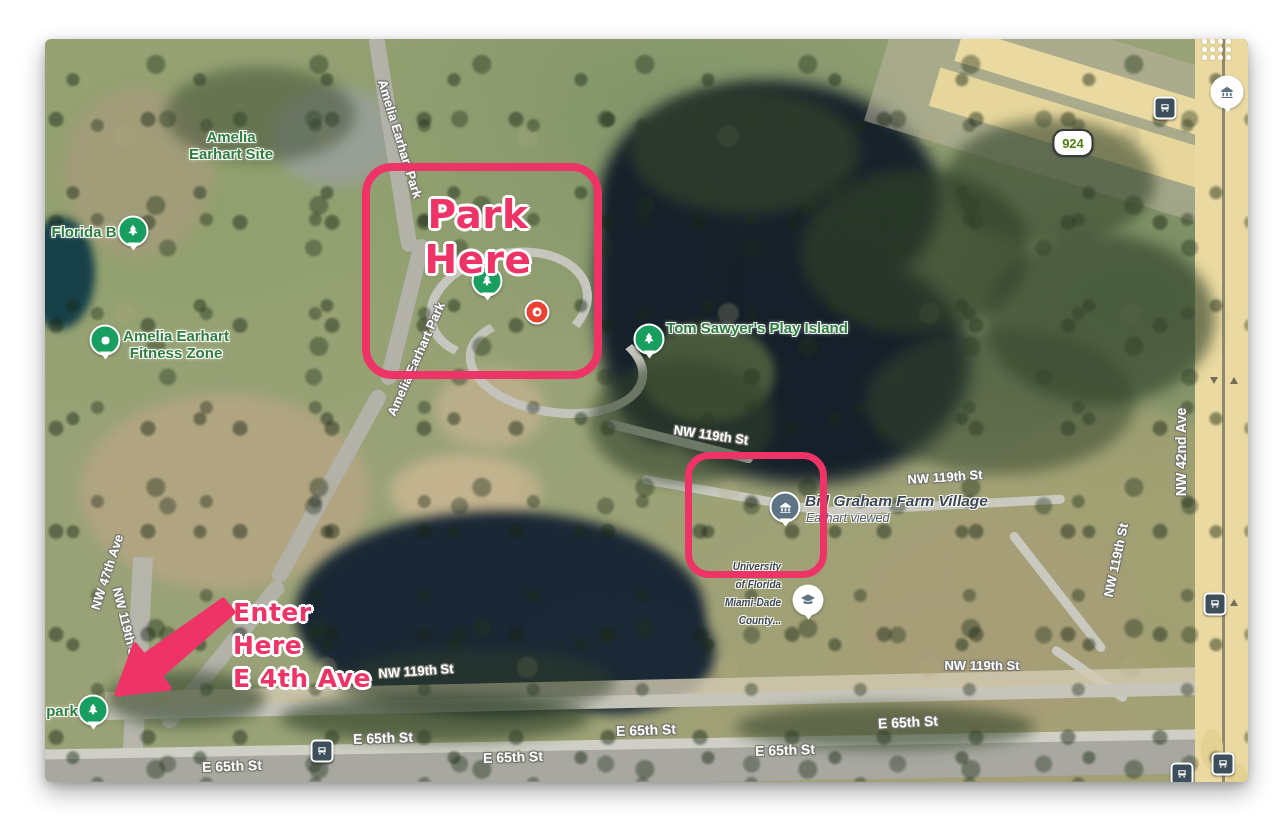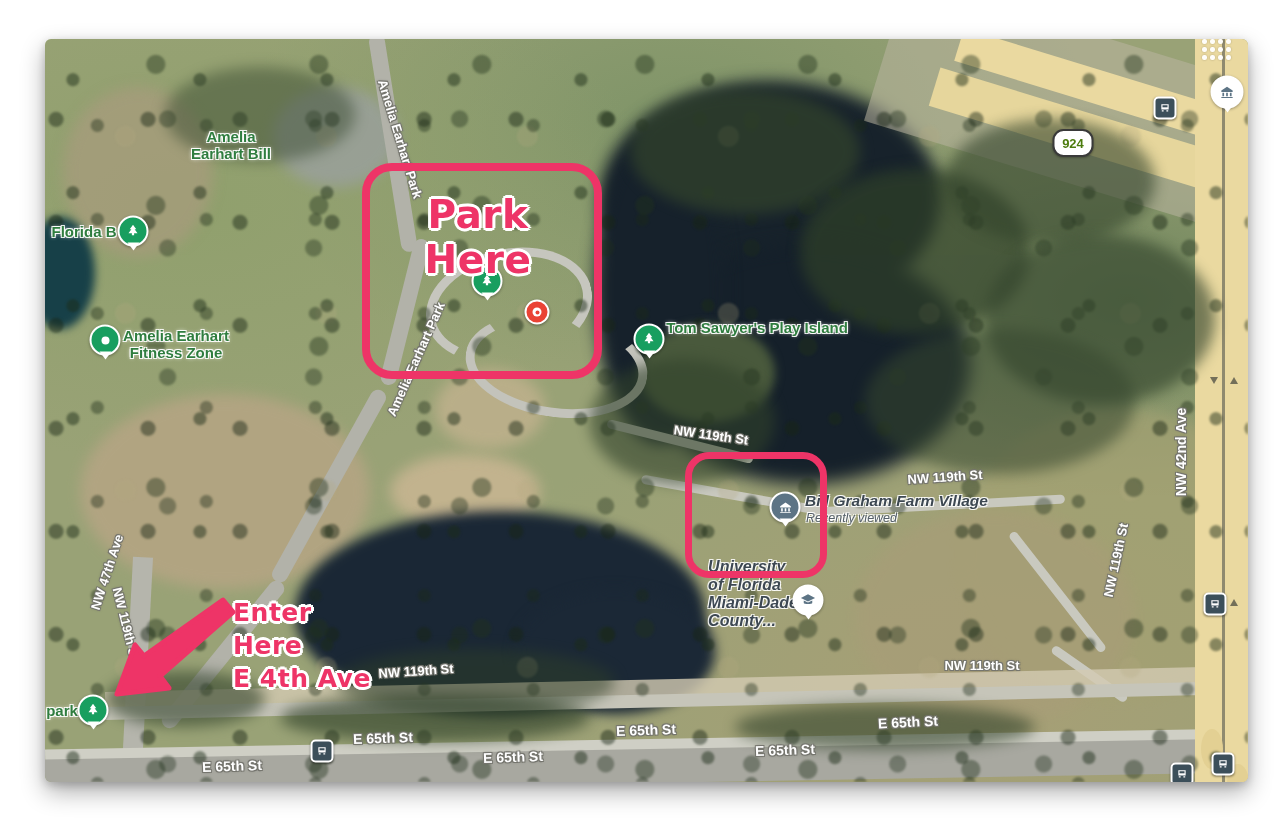--- a/index.html
+++ b/index.html
@@ -30,21 +30,21 @@
     transform:translate(-50%,-50%) rotate(var(--r,0deg));
     text-shadow:-1px -1px 0 #75756e,1px -1px 0 #75756e,-1px 1px 0 #75756e,1px 1px 0 #75756e,0 0 3px #63635c;}
   .rl-lg{font-size:14px;}
   .pl{position:absolute;color:#2f7d3f;font-weight:700;font-size:15px;white-space:nowrap;text-align:center;
     transform:translate(-50%,-50%);line-height:17px;
     text-shadow:-1px -1px 0 rgba(255,255,255,.9),1px -1px 0 rgba(255,255,255,.9),-1px 1px 0 rgba(255,255,255,.9),1px 1px 0 rgba(255,255,255,.9),0 0 4px #fff;}
   .poi{position:absolute;color:#3d4852;font-weight:700;font-size:15.5px;white-space:nowrap;
     transform:translate(0,-50%);
     text-shadow:-1px -1px 0 rgba(255,255,255,.85),1px -1px 0 rgba(255,255,255,.85),-1px 1px 0 rgba(255,255,255,.85),1px 1px 0 rgba(255,255,255,.85);font-style:italic;}
   .poi-sub{font-size:12.5px;font-weight:400;color:#55606a;}
-  .poi-center{text-align:left;transform:translate(-50%,-50%);white-space:normal;font-size:16px;line-height:18px;}
+  .poi-center{text-align:right;transform:translate(-50%,-50%);white-space:normal;font-size:10px;line-height:18px;}
   
   .pin{position:absolute;transform:translate(-50%,-50%);}
   .pin-c{width:27px;height:27px;border-radius:50%;background:#189e5f;border:2.5px solid #fff;
     box-shadow:0 1px 3px rgba(0,0,0,.35);display:flex;align-items:center;justify-content:center;position:relative;}
   .pin-tail:after{content:"";position:absolute;left:50%;top:100%;margin-top:-2px;transform:translateX(-50%);
     width:0;height:0;border:6px solid transparent;border-top:8px solid #fff;}
   .pin-slate .pin-c{background:#5d7485;}
   .pin-white .pin-c{background:#fff;}
   .dotmark{position:absolute;transform:translate(-50%,-50%);width:21px;height:21px;border-radius:50%;
     background:#ea4335;border:2px solid #fff;box-shadow:0 1px 3px rgba(0,0,0,.4);
@@ -157,32 +157,32 @@
   <span class="rl rl-lg" style="left:338px;top:699px;--r:-2deg">E 65th St</span>
   <span class="rl rl-lg" style="left:468px;top:718px;--r:-2deg">E 65th St</span>
   <span class="rl rl-lg" style="left:601px;top:691px;--r:-2deg">E 65th St</span>
   <span class="rl rl-lg" style="left:740px;top:711px;--r:-2deg">E 65th St</span>
   <span class="rl rl-lg" style="left:863px;top:683px;--r:-3deg">E 65th St</span>
 
   <div class="shield" style="left:1028px;top:104px">924</div>
 
   <div class="pl" style="left:186px;top:106px">
     <div>Amelia</div>
-    <div>Earhart Bill</div>
+    <div>Earhart Site</div>
   </div>
   <span class="pl" style="left:39px;top:192px">Florida B</span>
   <div class="pl" style="left:131px;top:305px">
     <div>Amelia Earhart</div>
     <div>Fitness Zone</div>
   </div>
   <span class="pl" style="left:712px;top:288px">Tom Sawyer's Play Island</span>
   <span class="pl" style="left:17px;top:671px">park</span>
 
   <span class="poi" style="left:760px;top:462px">Bill Graham Farm Village</span>
-  <span class="poi poi-sub" style="left:761px;top:479px">Recently viewed</span>
+  <span class="poi poi-sub" style="left:761px;top:479px">Earhart viewed</span>
   <div class="poi poi-center" style="left:708px;top:555px">
     <div>University</div>
     <div>of Florida</div>
     <div>Miami-Dade</div>
     <div>County...</div>
   </div>
 
   <div class="pin" style="left:88px;top:192px">
     <div class="pin-c pin-tail">
       <svg viewBox="0 0 24 24" width="15" height="15" fill="#fff">

